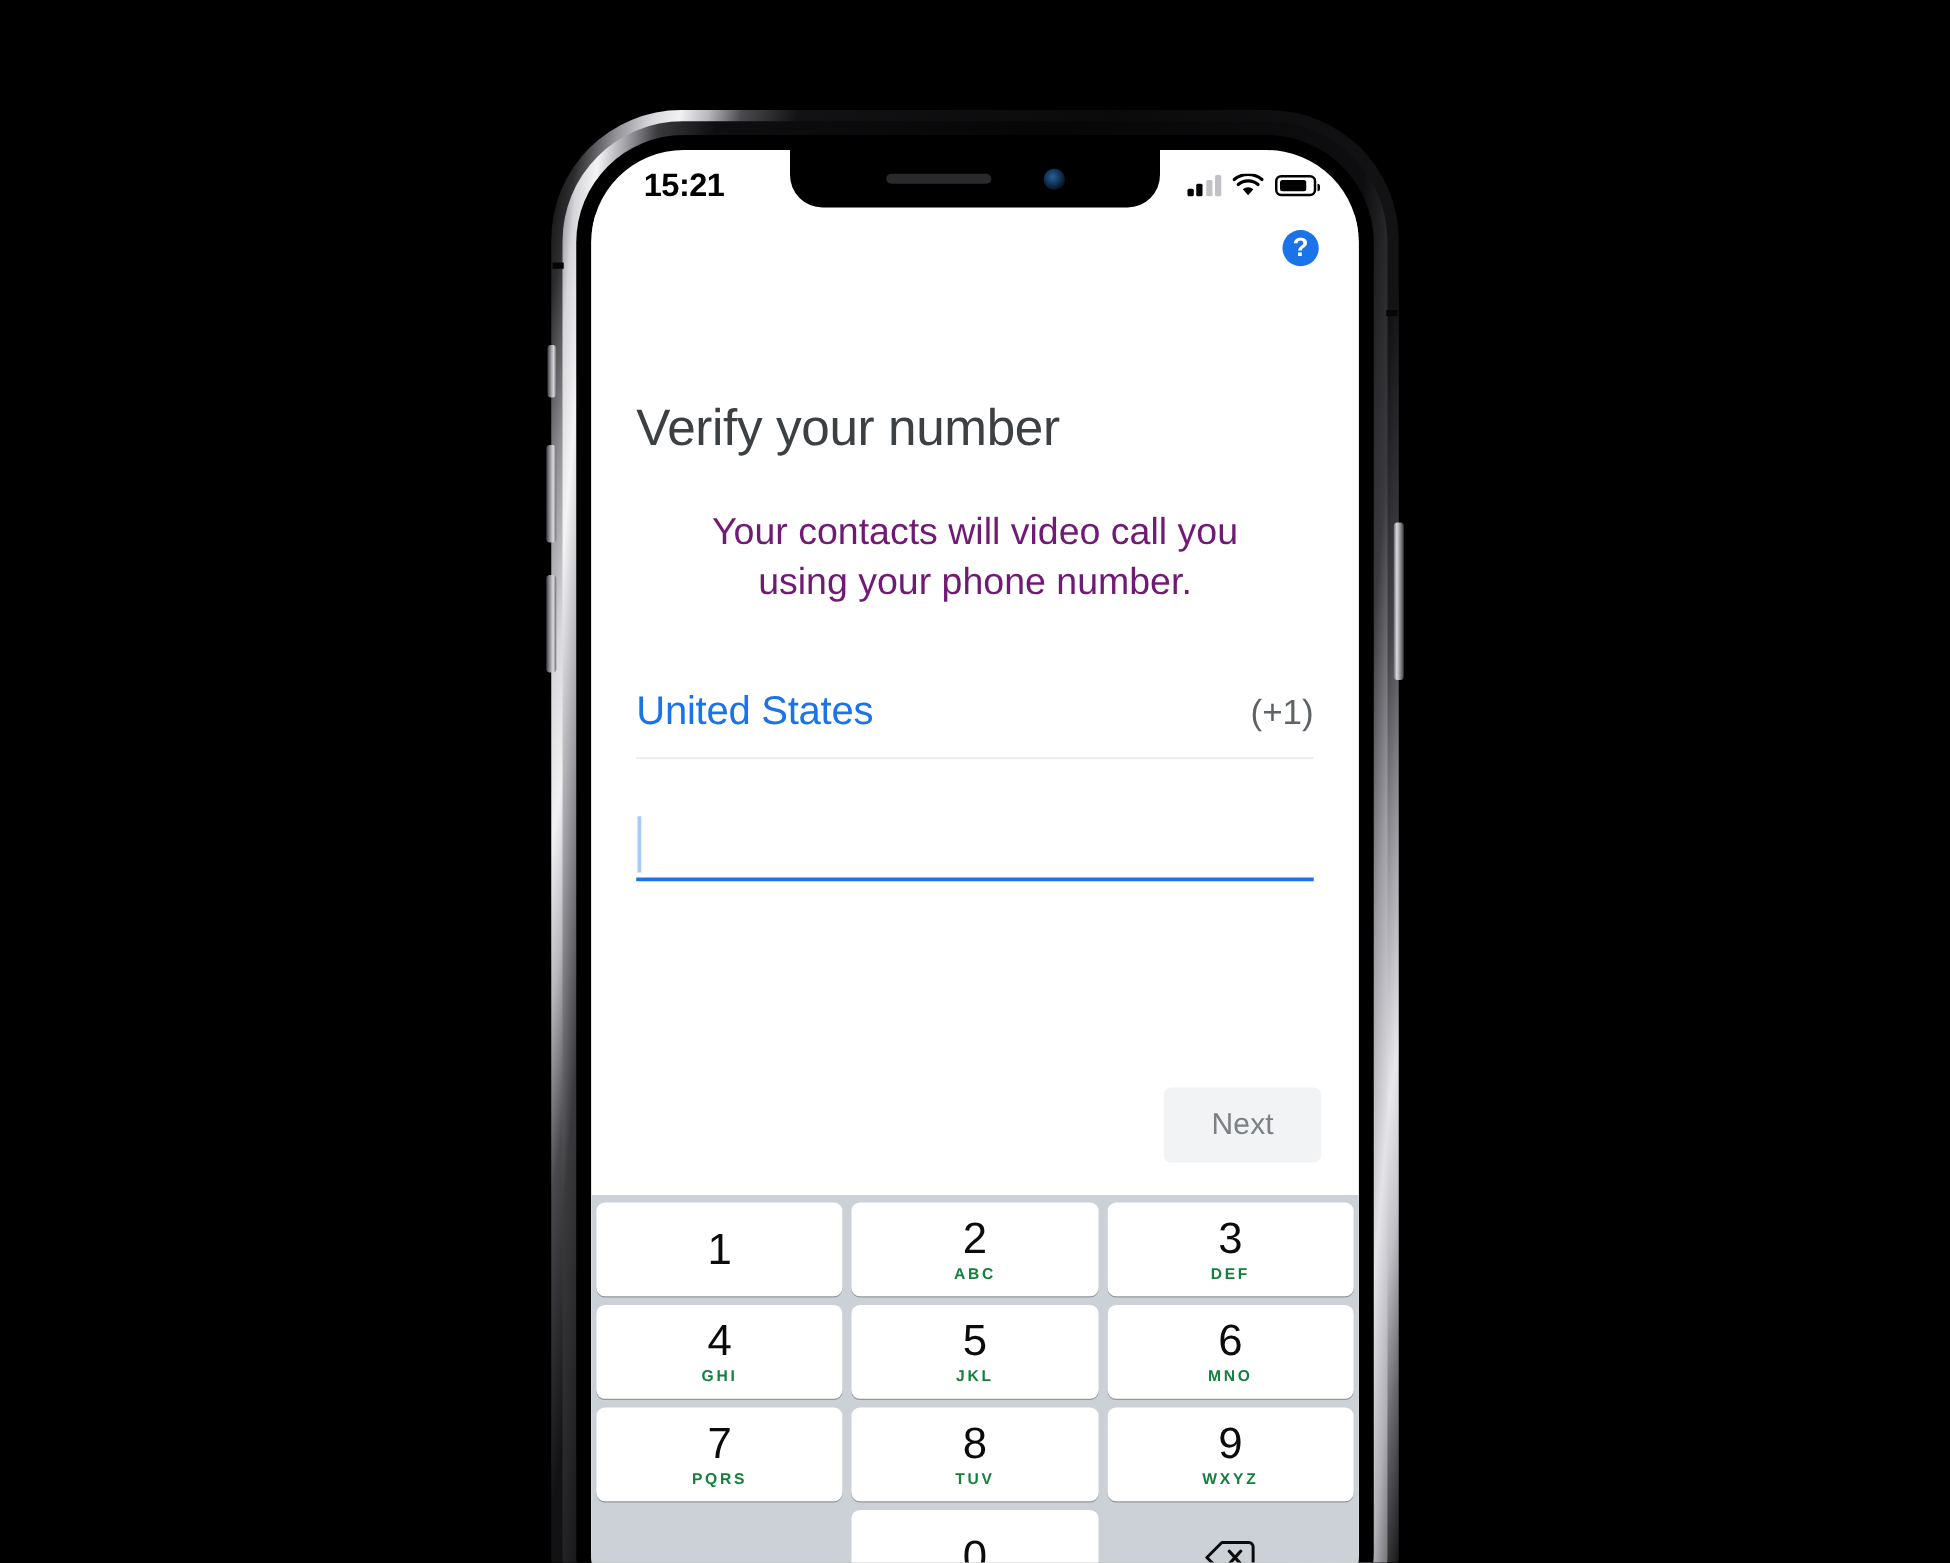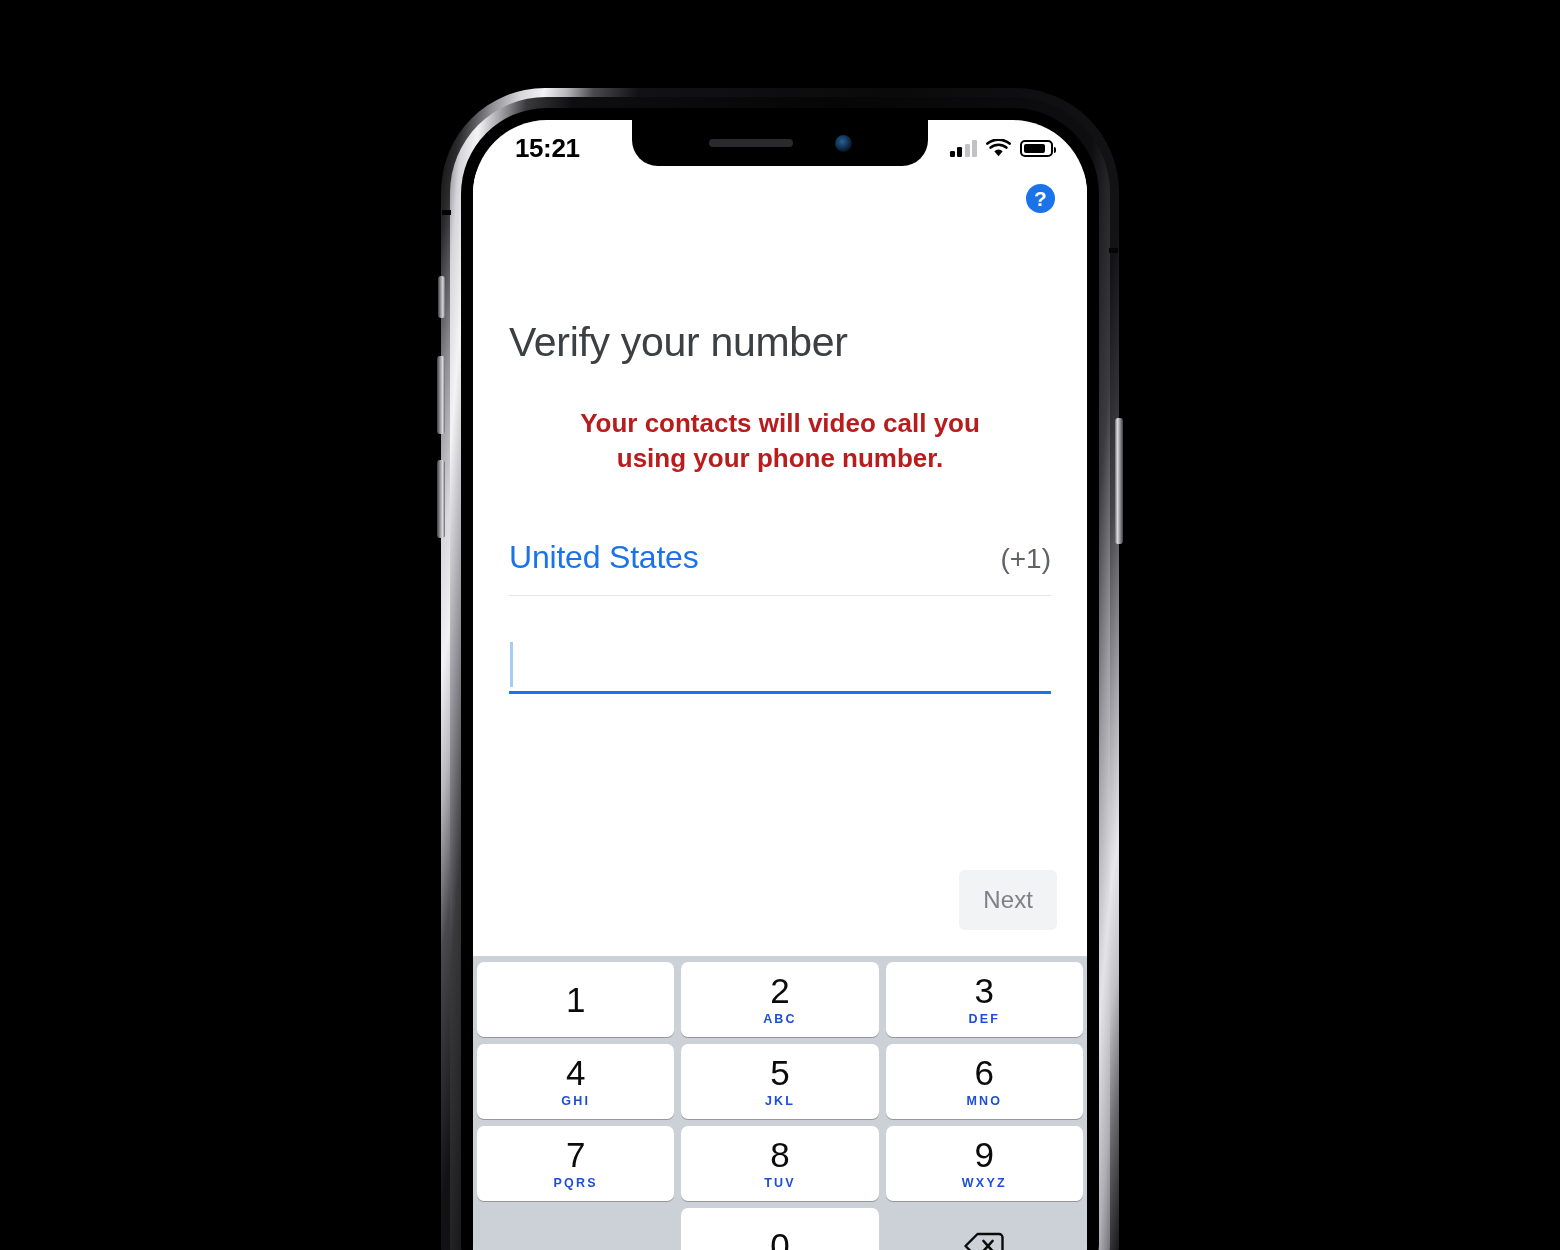--- a/index.html
+++ b/index.html
@@ -222,23 +222,23 @@
   }
   .title {
     font-size: 41px;
     font-weight: 400;
     color: #3c4043;
     letter-spacing: -0.3px;
     margin: 106px 0 0 0;
   }
   .subtitle {
     text-align: center;
-    font-size: 26px;
-    font-weight: 700;
-    color: #b91c1c;
+    font-size: 30px;
+    font-weight: 400;
+    color: #701a75;
     line-height: 1.33;
     margin: 40px auto 0 auto;
     max-width: 440px;
   }
 
   .form {
     padding: 0 36px;
     margin-top: 64px;
   }
   .country-row {
@@ -294,21 +294,21 @@
     justify-content: flex-end;
     padding: 0 30px 26px 0;
   }
   .next-btn {
     background: #f1f3f4;
     color: #7d8084;
     border: 0;
     border-radius: 6px;
     font-family: "Liberation Sans", sans-serif;
     font-size: 24px;
-    padding: 16px 24px;
+    padding: 16px 38px;
     cursor: default;
     letter-spacing: 0.1px;
   }
 
   
   .keypad {
     background: #ccd1d7;
     padding: 6px 4px 4px 4px;
     box-sizing: border-box;
     height: 360px;
@@ -332,21 +332,21 @@
     user-select: none;
   }
   .key .num {
     font-size: 35px;
     color: #0b0b0b;
     font-weight: 400;
     line-height: 1;
   }
   .key .sub {
     font-size: 12.5px;
-    color: #1d4ed8;
+    color: #15803d;
     font-weight: bold;
     letter-spacing: 2.2px;
     margin-top: 5px;
     line-height: 1;
   }
   .key.has-sub .num { margin-top: 0; }
   .key.no-sub .num { margin: 0; }
   .key-blank {
     flex: 1 1 0;
     background: transparent;

